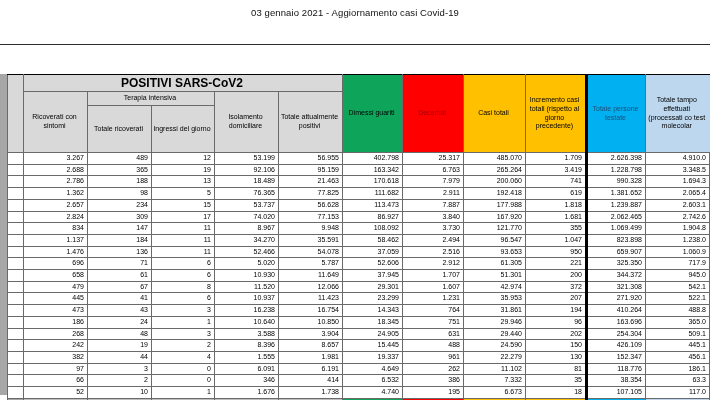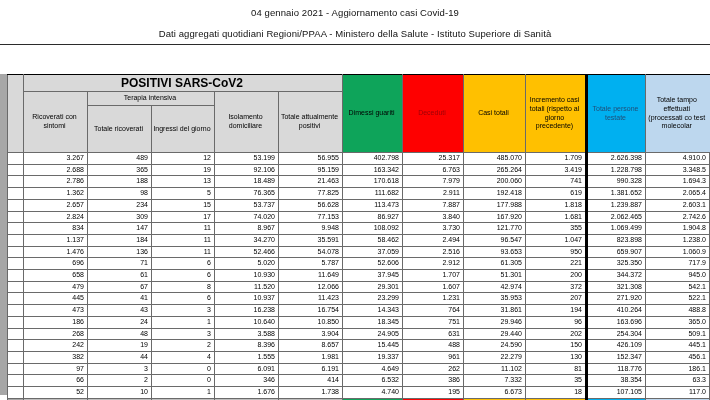--- a/index.html
+++ b/index.html
@@ -36,22 +36,21 @@
   tfoot td.green,tfoot td.yellow{color:#000;}
   tfoot td.red{color:var(--red_text);}
   tfoot td.cyan{color:var(--blue_text);}
   table.covid{border-bottom:1.5px solid #000;}
   thead tr.h1 th{border-top:1.5px solid #000;}
 </style>
 </head>
 <body>
 
 <div class="page">
-  <div class="title">04 gennaio 2021 - Aggiornamento casi Covid-19</div>
-  <div class="subtitle">Dati aggregati quotidiani Regioni/PPAA - Ministero della Salute - Istituto Superiore di Sanità</div>
+  <div class="title">03 gennaio 2021 - Aggiornamento casi Covid-19</div>
   <div class="rule"></div>
   <div class="left-strip"></div>
 
   <table class="covid">
     <colgroup>
       <col style="width:16px">
         <col style="width:64px">
         <col style="width:64px">
         <col style="width:63px">
       <col style="width:64px">

